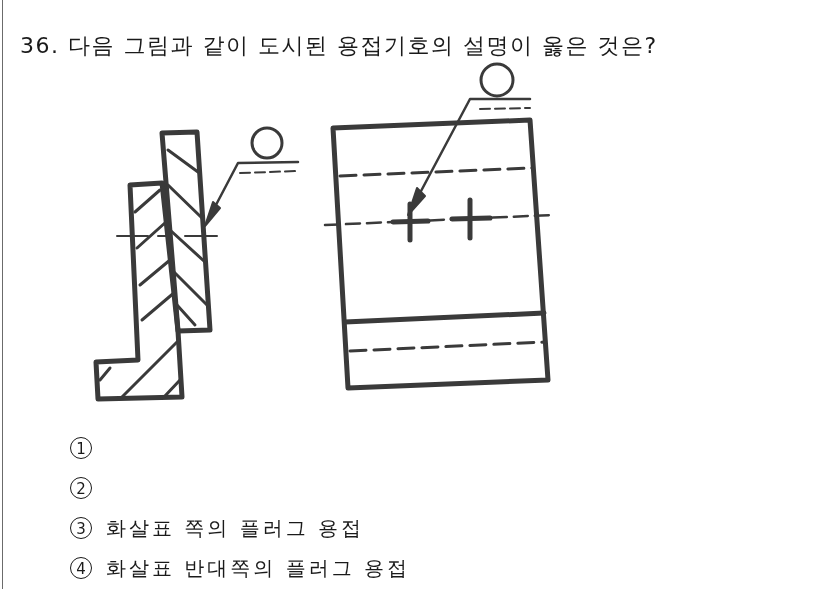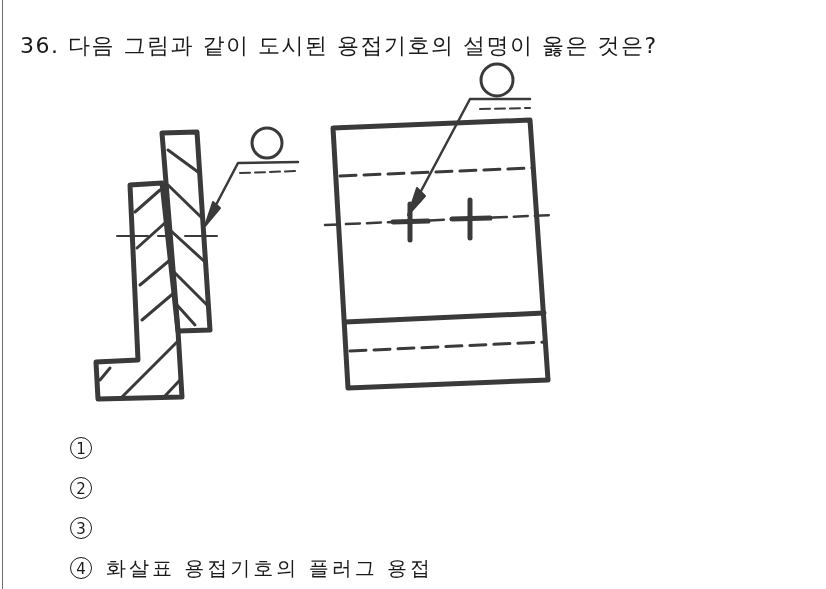--- a/index.html
+++ b/index.html
@@ -105,18 +105,19 @@
 
 <ul class="choices">
   <li class="choice">
     <span class="choice-num">1</span>
   </li>
   <li class="choice">
     <span class="choice-num">2</span>
   </li>
   <li class="choice">
     <span class="choice-num">3</span>
+    <span>화살표 쪽의 플러그 용접</span>
   </li>
   <li class="choice">
     <span class="choice-num">4</span>
-    <span>화살표 용접기호의 플러그 용접</span>
+    <span>화살표 반대쪽의 플러그 용접</span>
   </li>
 </ul>
 
 </body></html>

